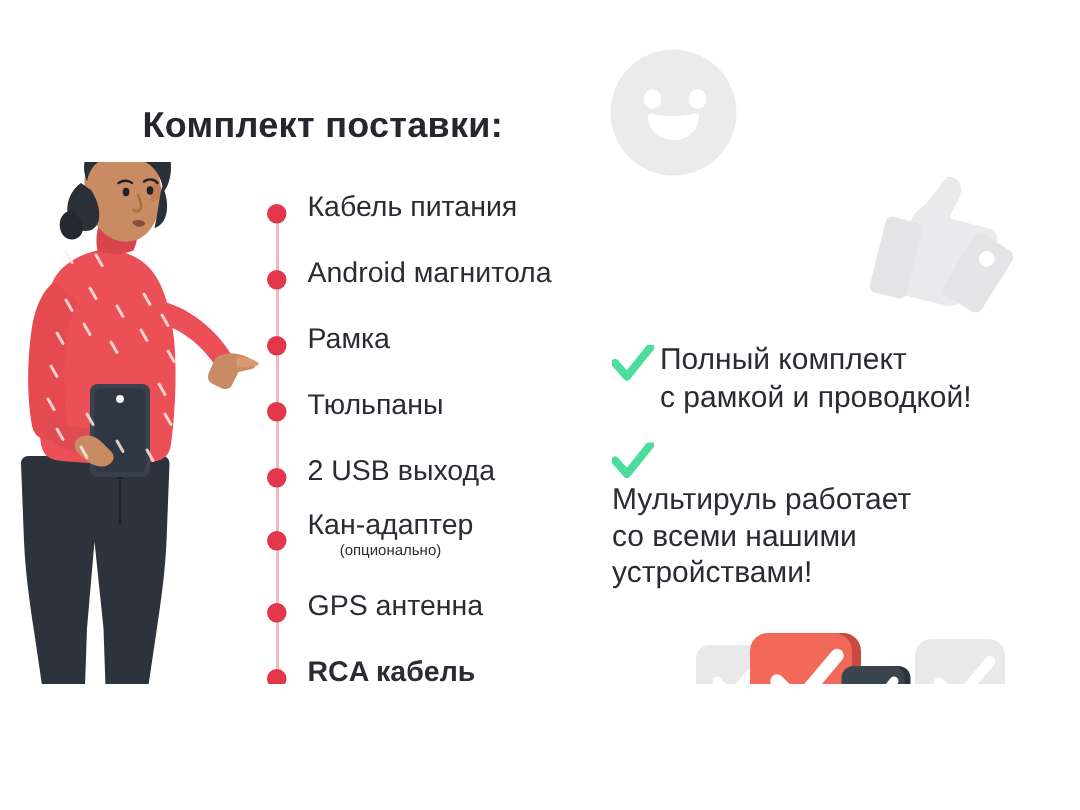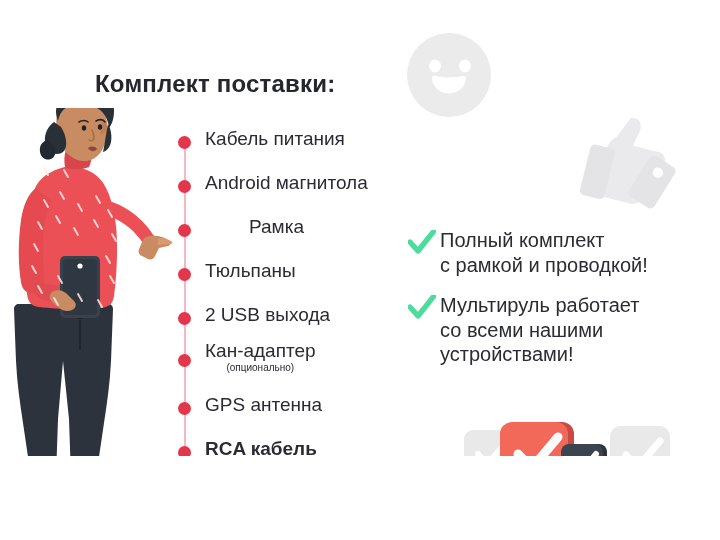--- a/index.html
+++ b/index.html
@@ -287,21 +287,21 @@
       <span class="bullet-text" style="top:0px;">Кабель питания</span>
     </div>
 
     <div class="bullet-row" style="top:44px;">
       <span class="bullet-dot" style="top:8px;"></span>
       <span class="bullet-text" style="top:0px;text-align:center;">Android магнитола</span>
     </div>
 
     <div class="bullet-row" style="top:88px;">
       <span class="bullet-dot" style="top:8px;"></span>
-      <span class="bullet-text" style="top:0px;margin-left:44px;">Рамка</span>
+      <span class="bullet-text" style="top:0px;">Рамка</span>
     </div>
 
     <div class="bullet-row" style="top:132px;">
       <span class="bullet-dot" style="top:8px;"></span>
       <span class="bullet-text" style="top:0px;">Тюльпаны</span>
     </div>
 
     <div class="bullet-row" style="top:176px;">
       <span class="bullet-dot" style="top:8px;"></span>
       <span class="bullet-text" style="top:0px;">2 USB выхода</span>
@@ -327,21 +327,21 @@
   </div>
 
   <div id="benefits">
     <div class="benefit">
       <svg class="check-icon" viewBox="0 0 28 26">
         <path d="M2 12 L10 21 L26 1" stroke="#4cdd9d" stroke-width="5.4" fill="none" stroke-linecap="round" stroke-linejoin="round"></path>
       </svg>
       <div class="benefit-text">Полный комплект
 с рамкой и проводкой!</div>
     </div>
-    <div class="benefit" style="margin-top:16px;">
+    <div class="benefit" style="margin-top:16px;flex-direction:column;">
       <svg class="check-icon" viewBox="0 0 28 26">
         <path d="M2 12 L10 21 L26 1" stroke="#4cdd9d" stroke-width="5.4" fill="none" stroke-linecap="round" stroke-linejoin="round"></path>
       </svg>
       <div class="benefit-text">Мультируль работает
 со всеми нашими
 устройствами!</div>
     </div>
   </div>
 
   <svg id="checkbox-cluster" viewBox="0 0 230 70">

